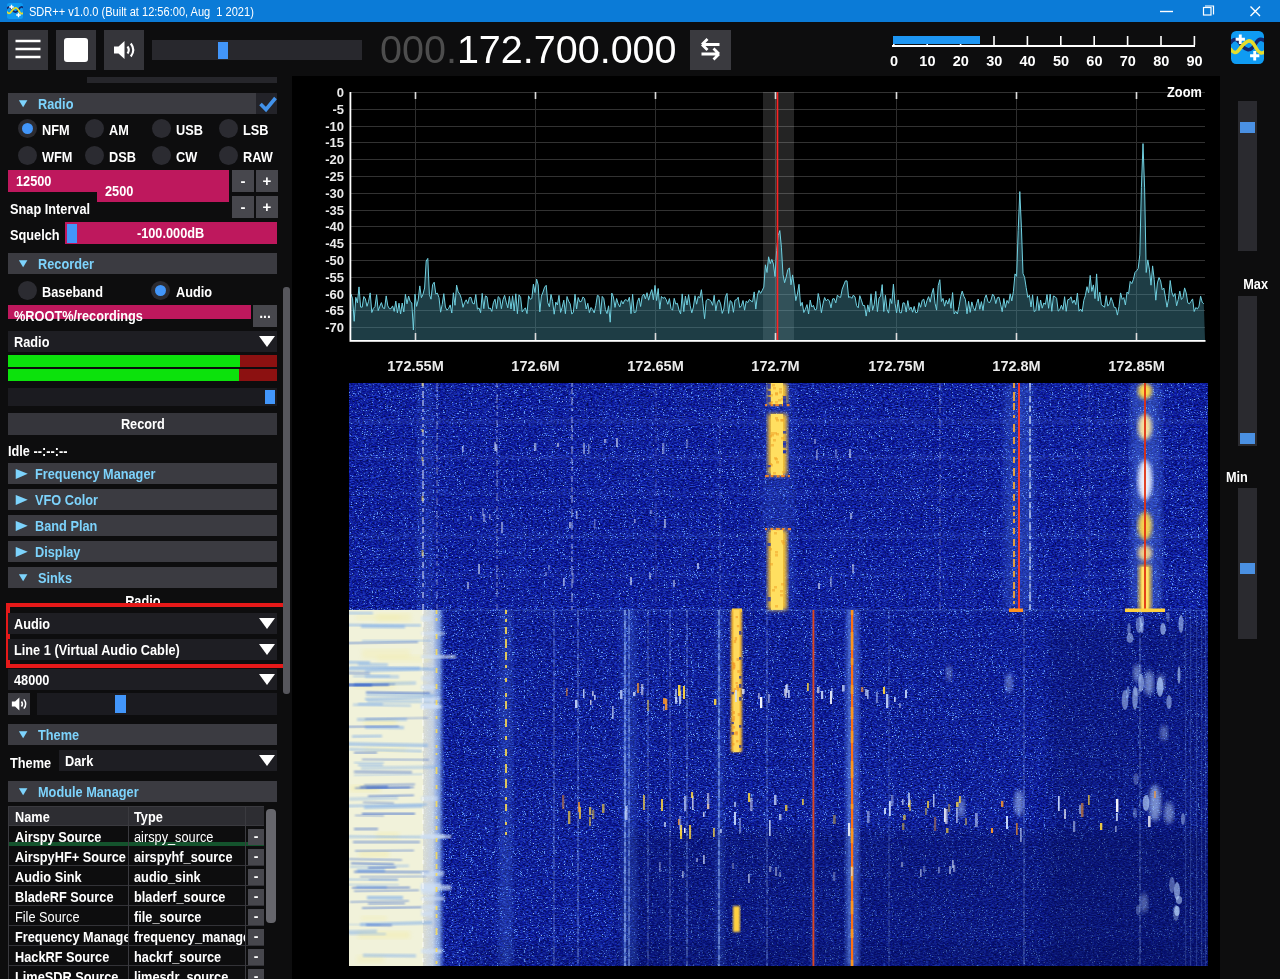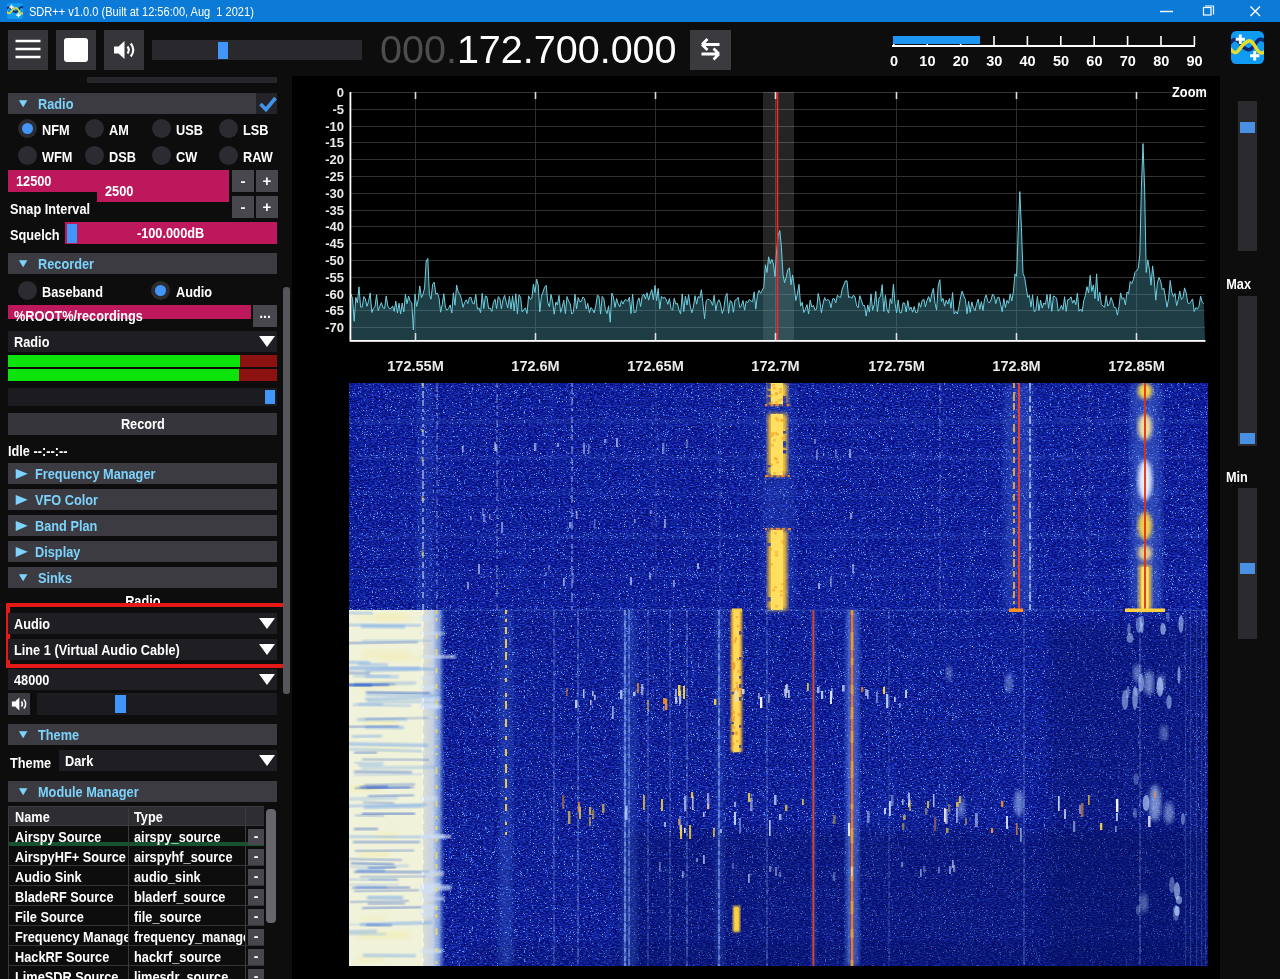--- a/index.html
+++ b/index.html
@@ -164,40 +164,40 @@
 <div class="slab" style="left:10px;top:754px"><span class="tx">Theme</span></div>
 <div class="combo" style="top:750px;left:59px;width:218px"><span class="tx">Dark</span><div class="carrow"></div></div>
 <div class="hdr" style="top:781px;width:269px"><span class="arr">▼</span><span class="tx">Module Manager</span></div>
 <div class="abs" style="left:8px;top:806px;width:256px;height:173px;overflow:hidden;border-left:1px solid #3a3a3f;border-top:1px solid #3a3a3f">
 <div style="position:absolute;left:0;top:0;width:256px;height:19px;background:#2d2d32;border-bottom:1px solid #3a3a3f">
       <span style="position:absolute;font-size:15px;font-weight:bold;line-height:19px;overflow:hidden;left:6px;width:112px"><span class="tx">Name</span></span>
       <span style="position:absolute;font-size:15px;font-weight:bold;line-height:19px;overflow:hidden;left:125px;width:110px"><span class="tx">Type</span></span>
     </div>
 <div style="position:absolute;left:0;top:20px;width:256px;height:19px;border-bottom:4px solid #14532d">
       <span style="position:absolute;font-size:15px;font-weight:bold;line-height:19px;overflow:hidden;left:6px;width:113px;height:19px"><span class="tx">Airspy Source</span></span>
-      <span style="position:absolute;font-size:15px;font-weight:bold;line-height:19px;overflow:hidden;left:125px;width:111px;height:19px"><span class="tx">airspy_source</span></span>
+      <span style="position:absolute;font-size:15px;font-weight:normal;line-height:19px;overflow:hidden;left:125px;width:111px;height:19px"><span class="tx">airspy_source</span></span>
       <span style="position:absolute;left:239px;top:1.5px;width:16px;height:16px;background:#47474d;text-align:center;line-height:14px;font-weight:bold;font-size:14px">-</span>
     </div>
 <div style="position:absolute;left:0;top:40px;width:256px;height:19px;border-bottom:1px solid #333338">
       <span style="position:absolute;font-size:15px;font-weight:bold;line-height:19px;overflow:hidden;left:6px;width:113px;height:19px"><span class="tx">AirspyHF+ Source</span></span>
       <span style="position:absolute;font-size:15px;font-weight:bold;line-height:19px;overflow:hidden;left:125px;width:111px;height:19px"><span class="tx">airspyhf_source</span></span>
       <span style="position:absolute;left:239px;top:1.5px;width:16px;height:16px;background:#47474d;text-align:center;line-height:14px;font-weight:bold;font-size:14px">-</span>
     </div>
 <div style="position:absolute;left:0;top:60px;width:256px;height:19px;border-bottom:1px solid #333338">
       <span style="position:absolute;font-size:15px;font-weight:bold;line-height:19px;overflow:hidden;left:6px;width:113px;height:19px"><span class="tx">Audio Sink</span></span>
       <span style="position:absolute;font-size:15px;font-weight:bold;line-height:19px;overflow:hidden;left:125px;width:111px;height:19px"><span class="tx">audio_sink</span></span>
       <span style="position:absolute;left:239px;top:1.5px;width:16px;height:16px;background:#47474d;text-align:center;line-height:14px;font-weight:bold;font-size:14px">-</span>
     </div>
 <div style="position:absolute;left:0;top:80px;width:256px;height:19px;border-bottom:1px solid #333338">
       <span style="position:absolute;font-size:15px;font-weight:bold;line-height:19px;overflow:hidden;left:6px;width:113px;height:19px"><span class="tx">BladeRF Source</span></span>
       <span style="position:absolute;font-size:15px;font-weight:bold;line-height:19px;overflow:hidden;left:125px;width:111px;height:19px"><span class="tx">bladerf_source</span></span>
       <span style="position:absolute;left:239px;top:1.5px;width:16px;height:16px;background:#47474d;text-align:center;line-height:14px;font-weight:bold;font-size:14px">-</span>
     </div>
 <div style="position:absolute;left:0;top:100px;width:256px;height:19px;border-bottom:1px solid #333338">
-      <span style="position:absolute;font-size:15px;font-weight:bold;line-height:19px;overflow:hidden;left:6px;width:113px;height:30px"><span class="tx">File Source</span></span>
+      <span style="position:absolute;font-size:15px;font-weight:normal;line-height:19px;overflow:hidden;left:6px;width:113px;height:30px"><span class="tx">File Source</span></span>
       <span style="position:absolute;font-size:15px;font-weight:bold;line-height:19px;overflow:hidden;left:125px;width:111px;height:19px"><span class="tx">file_source</span></span>
       <span style="position:absolute;left:239px;top:1.5px;width:16px;height:16px;background:#47474d;text-align:center;line-height:14px;font-weight:bold;font-size:14px">-</span>
     </div>
 <div style="position:absolute;left:0;top:120px;width:256px;height:19px;border-bottom:1px solid #333338">
       <span style="position:absolute;font-size:15px;font-weight:bold;line-height:19px;overflow:hidden;left:6px;width:113px;height:19px"><span class="tx">Frequency Manager</span></span>
       <span style="position:absolute;font-size:15px;font-weight:bold;line-height:19px;overflow:hidden;left:125px;width:111px;height:19px"><span class="tx">frequency_manager</span></span>
       <span style="position:absolute;left:239px;top:1.5px;width:16px;height:16px;background:#47474d;text-align:center;line-height:14px;font-weight:bold;font-size:14px">-</span>
     </div>
 <div style="position:absolute;left:0;top:140px;width:256px;height:19px;border-bottom:1px solid #333338">
       <span style="position:absolute;font-size:15px;font-weight:bold;line-height:19px;overflow:hidden;left:6px;width:113px;height:19px"><span class="tx">HackRF Source</span></span>
@@ -1724,20 +1724,20 @@
 <ellipse cx="797" cy="420" rx="3.3" ry="8" fill="#bcd8ff" opacity="0.66"></ellipse>
 <ellipse cx="790" cy="242" rx="3.2" ry="8" fill="#bcd8ff" opacity="0.43"></ellipse>
 <ellipse cx="787" cy="396" rx="2.8" ry="6" fill="#bcd8ff" opacity="0.30"></ellipse>
 <ellipse cx="786" cy="430" rx="1.9" ry="5" fill="#bcd8ff" opacity="0.34"></ellipse>
 <rect x="836" y="227" width="1.2" height="356" fill="#9cc2ff" opacity="0.18"></rect>
 <rect x="841" y="227" width="1.2" height="356" fill="#9cc2ff" opacity="0.18"></rect>
 <rect x="847" y="227" width="1.2" height="356" fill="#9cc2ff" opacity="0.18"></rect>
 <rect x="852" y="227" width="1.2" height="356" fill="#9cc2ff" opacity="0.18"></rect>
 <rect x="856" y="227" width="1.2" height="356" fill="#9cc2ff" opacity="0.18"></rect>
 </svg>
-<div class="abs" style="left:1164px;top:83px;width:46px;text-align:right;font-size:15px;font-weight:bold"><span class="txc">Zoom</span></div>
+<div class="abs" style="left:1164px;top:83px;width:46px;text-align:left;font-size:15px;font-weight:bold"><span class="txc">Zoom</span></div>
 <div class="abs" style="left:1238px;top:101px;width:19px;height:150px;background:#2a2a2f"></div>
 <div class="abs" style="left:1240px;top:122px;width:15px;height:11px;background:#4a90e2"></div>
-<div class="abs" style="left:1224px;top:275px;width:46px;text-align:left;font-size:15px;font-weight:bold"><span class="txc">Max</span></div>
+<div class="abs" style="left:1224px;top:275px;width:46px;text-align:right;font-size:15px;font-weight:bold"><span class="txc">Max</span></div>
 <div class="abs" style="left:1238px;top:296px;width:19px;height:150px;background:#2a2a2f"></div>
 <div class="abs" style="left:1240px;top:433px;width:15px;height:11px;background:#4a90e2"></div>
 <div class="abs" style="left:1224px;top:468px;width:46px;font-size:15px;font-weight:bold"><span class="txc">Min</span></div>
 <div class="abs" style="left:1238px;top:488px;width:19px;height:151px;background:#2a2a2f"></div>
 <div class="abs" style="left:1240px;top:563px;width:15px;height:11px;background:#4a90e2"></div>
 </body></html>

